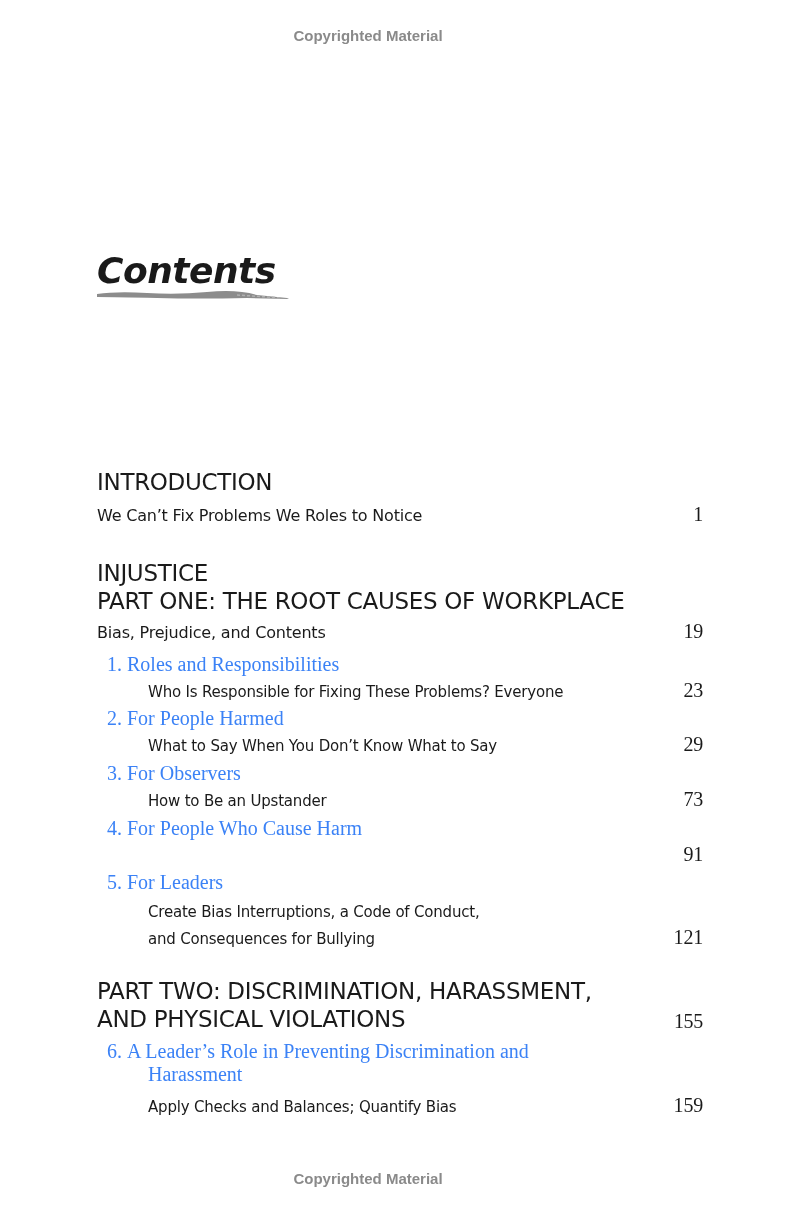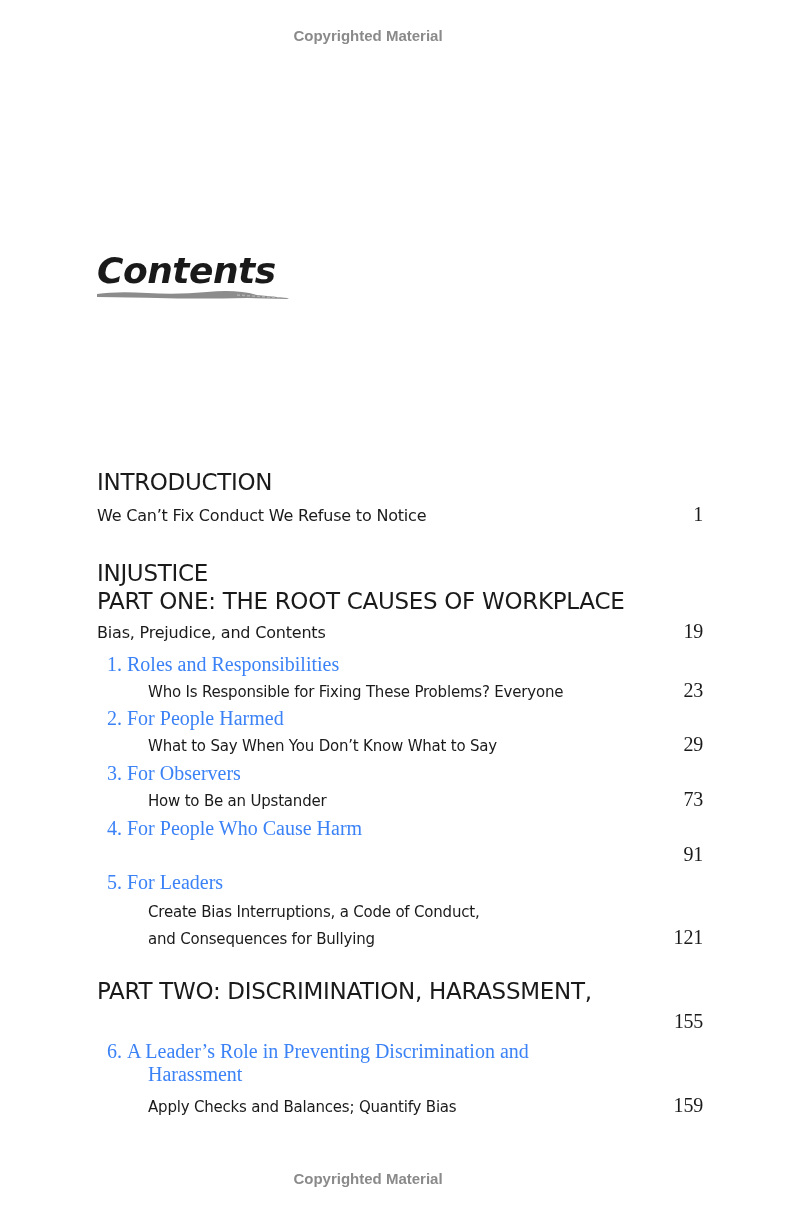--- a/index.html
+++ b/index.html
@@ -26,21 +26,21 @@
 <div class="title">Contents</div>
 <svg class="brush" viewBox="0 0 192 12">
   <path d="M0 5 Q20 2 50 4 T110 3 T160 6 L190 9 L192 10 L150 9 Q100 10 60 9 T0 8 Z" fill="#8c8c8c"></path>
   <path d="M140 6 L185 9" stroke="#b0b0b0" stroke-width="1.5" stroke-dasharray="3 2"></path>
 </svg>
 
 <div class="toc">
 
   <div class="row part" style="top:0px;">INTRODUCTION</div>
   <div class="row sub" style="top:38px;">
-    <span>We Can’t Fix Conduct We Refuse to Notice</span>
+    <span>We Can’t Fix Problems We Roles to Notice</span>
     <span class="page" style="top:-3px;">1</span>
   </div>
 
   <div class="row part" style="top:91px;">
     <div>INJUSTICE</div>
     <div>PART ONE: THE ROOT CAUSES OF WORKPLACE</div>
   </div>
   <div class="row sub" style="top:155px;">
     <span>Bias, Prejudice, and Contents</span>
     <span class="page" style="top:-3px;">19</span>
@@ -71,20 +71,21 @@
 
   <div class="row chap" style="top:403px;"><span class="num">5.</span><span>For Leaders</span></div>
   <div class="row chapsub" style="top:435px; padding-left:51px; box-sizing:border-box;">Create Bias Interruptions, a Code of Conduct,</div>
   <div class="row chapsub" style="top:462px; padding-left:51px; box-sizing:border-box;">
     <span>and Consequences for Bullying</span>
     <span class="page" style="top:-4px;">121</span>
   </div>
 
   <div class="row part" style="top:509px;">
     <div>PART TWO: DISCRIMINATION, HARASSMENT,</div>
+    <div>AND PHYSICAL VIOLATIONS</div>
     <span class="page" style="top:30px;">155</span>
   </div>
 
   <div class="row chap" style="top:572px;">
     <div><span class="num">6.</span><span>A Leader’s Role in Preventing Discrimination and</span></div>
     <div style="padding-left:51px; ">Harassment</div>
   </div>
   <div class="row chapsub" style="top:630px; padding-left:51px; box-sizing:border-box;">
     <span>Apply Checks and Balances; Quantify Bias</span>
     <span class="page" style="top:-4px;">159</span>

